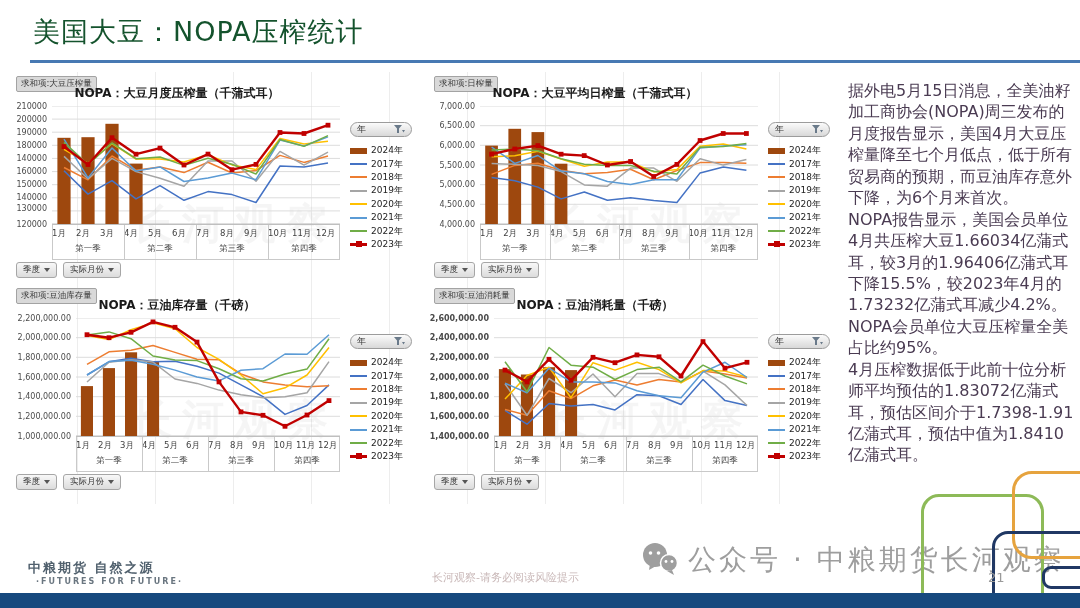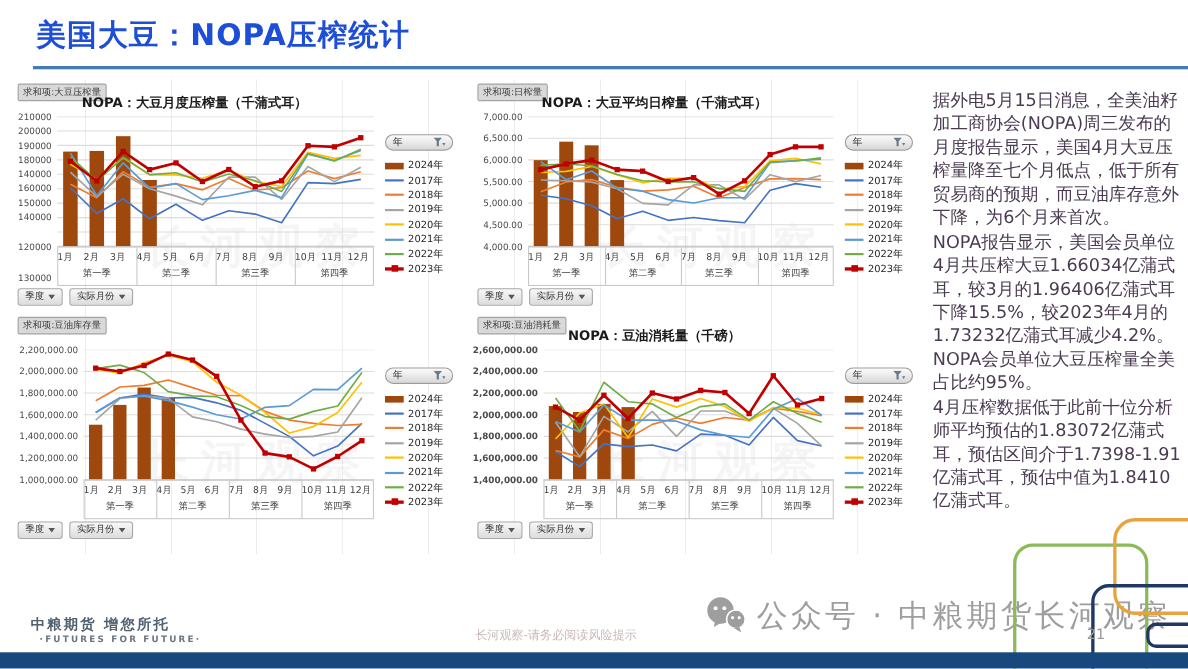--- a/index.html
+++ b/index.html
@@ -1,19 +1,19 @@
 <!DOCTYPE html>
 <html><head>
 <meta charset="utf-8">
 <style>
   html,body{margin:0;padding:0;background:#fff;}
   .slide{position:relative;width:1080px;height:608px;overflow:hidden;background:#fff;
          font-family:"DejaVu Sans","Liberation Sans",sans-serif;}
   
-  .page-title{position:absolute;left:33px;top:14px;font-size:27px;font-weight:bold;color:#1d4ed8;letter-spacing:1px;margin:0;}
+  .page-title{position:absolute;left:33px;top:14px;font-size:27px;font-weight:normal;color:#14532d;letter-spacing:1px;margin:0;}
   .title-rule{position:absolute;left:30px;top:60px;width:1050px;height:3px;background:#4779b3;}
   .logo{position:absolute;left:901px;top:11px;display:flex;gap:7px;align-items:center;}
   .logo-cn{font-size:17px;font-weight:bold;color:#a3262a;letter-spacing:2px;}
   .logo-en{font-size:9.5px;font-weight:bold;color:#a3262a;letter-spacing:.5px;}
   .logo-tag{font-size:6.5px;color:#8fae3f;letter-spacing:2px;margin-top:2px;}
   
   .sheet-bg{position:absolute;left:0;top:72px;width:846px;height:432px;
     background:repeating-linear-gradient(to right,transparent 0 77px,#ededed 77px 78px);}
   .wm{position:absolute;font-size:42px;font-weight:bold;color:#555;opacity:.05;letter-spacing:10px;pointer-events:none;}
   
@@ -80,21 +80,21 @@
       <div class="c-title" style="width: 326px;">NOPA：大豆月度压榨量（千蒲式耳）</div>
       <div class="yaxis" style="left: 0px; top: 30px; width: 36px; height: 118px;">
         <div class="ylab" style="top: -4.5px;">210000</div>
         <div class="ylab" style="top: 8.61111px;">200000</div>
         <div class="ylab" style="top: 21.7222px;">190000</div>
         <div class="ylab" style="top: 34.8333px;">180000</div>
         <div class="ylab" style="top: 47.9444px;">140000</div>
         <div class="ylab" style="top: 61.0556px;">160000</div>
         <div class="ylab" style="top: 74.1667px;">150000</div>
         <div class="ylab" style="top: 87.2778px;">140000</div>
-        <div class="ylab" style="top: 98px; margin-top: 44px;">130000</div>
+        <div class="ylab" style="top: 98px;">130000</div>
         <div class="ylab" style="top: 113.5px;">120000</div>
       </div>
       <svg width="288" height="118" class="plot-svg" style="left: 38px; top: 30px;">
         <line x1="0" y1="0.0" x2="288" y2="0.0" stroke="#dcdcdc" stroke-width="1"></line>
         <line x1="0" y1="13.1" x2="288" y2="13.1" stroke="#dcdcdc" stroke-width="1"></line>
         <line x1="0" y1="26.2" x2="288" y2="26.2" stroke="#dcdcdc" stroke-width="1"></line>
         <line x1="0" y1="39.3" x2="288" y2="39.3" stroke="#dcdcdc" stroke-width="1"></line>
         <line x1="0" y1="52.4" x2="288" y2="52.4" stroke="#dcdcdc" stroke-width="1"></line>
         <line x1="0" y1="65.6" x2="288" y2="65.6" stroke="#dcdcdc" stroke-width="1"></line>
         <line x1="0" y1="78.7" x2="288" y2="78.7" stroke="#dcdcdc" stroke-width="1"></line>
@@ -326,20 +326,21 @@
           <span class="caret"></span>
         </div>
         <div class="pill">
           <span>实际月份</span>
           <span class="caret"></span>
         </div>
       </div>
     </div>
   <div class="chart" style="left:14px;top:288px;">
       <div class="pivot-label">求和项:豆油库存量</div>
+      <div class="c-title" style="width: 326px;">NOPA：豆油库存量（千磅）</div>
       <div class="yaxis" style="left: 0px; top: 30px; width: 60px; height: 118px;">
         <div class="ylab" style="top: -4.5px;">2,200,000.00</div>
         <div class="ylab" style="top: 15.1667px;">2,000,000.00</div>
         <div class="ylab" style="top: 34.8333px;">1,800,000.00</div>
         <div class="ylab" style="top: 54.5px;">1,600,000.00</div>
         <div class="ylab" style="top: 74.1667px;">1,400,000.00</div>
         <div class="ylab" style="top: 93.8333px;">1,200,000.00</div>
         <div class="ylab" style="top: 113.5px;">1,000,000.00</div>
       </div>
       <svg width="264" height="118" class="plot-svg" style="left: 62px; top: 30px;">
@@ -585,21 +586,21 @@
     <p>据外电5月15日消息，全美油籽加工商协会(NOPA)周三发布的月度报告显示，美国4月大豆压榨量降至七个月低点，低于所有贸易商的预期，而豆油库存意外下降，为6个月来首次。</p>
     <p>NOPA报告显示，美国会员单位4月共压榨大豆1.66034亿蒲式耳，较3月的1.96406亿蒲式耳下降15.5%，较2023年4月的1.73232亿蒲式耳减少4.2%。NOPA会员单位大豆压榨量全美占比约95%。</p>
     <p>4月压榨数据低于此前十位分析师平均预估的1.83072亿蒲式耳，预估区间介于1.7398-1.91亿蒲式耳，预估中值为1.8410亿蒲式耳。</p>
   </aside>
 
   <div class="deco deco-green"></div>
   <div class="deco deco-yellow"></div>
   <div class="deco deco-navy"></div>
   <div class="deco deco-pill"></div>
 
-  <div class="brand1">中粮期货  增您所托</div>
+  <div class="brand1">中粮期货  自然之源</div>
   <div class="brand2">·FUTURES FOR FUTURE·</div>
   <div class="disclaimer">长河观察-请务必阅读风险提示</div>
 
   <div class="wechat-row">
     <svg width="40" height="40" viewBox="0 0 40 40">
       <circle cx="15" cy="15" r="12" fill="#9e9e9e"></circle>
       <path d="M10 24 L9 30 L16 26 Z" fill="#9e9e9e"></path>
       <circle cx="10.5" cy="13" r="1.8" fill="#fff"></circle>
       <circle cx="18.5" cy="13" r="1.8" fill="#fff"></circle>
       <circle cx="29" cy="23" r="8.5" fill="#9e9e9e" stroke="#fff" stroke-width="1.5"></circle>

